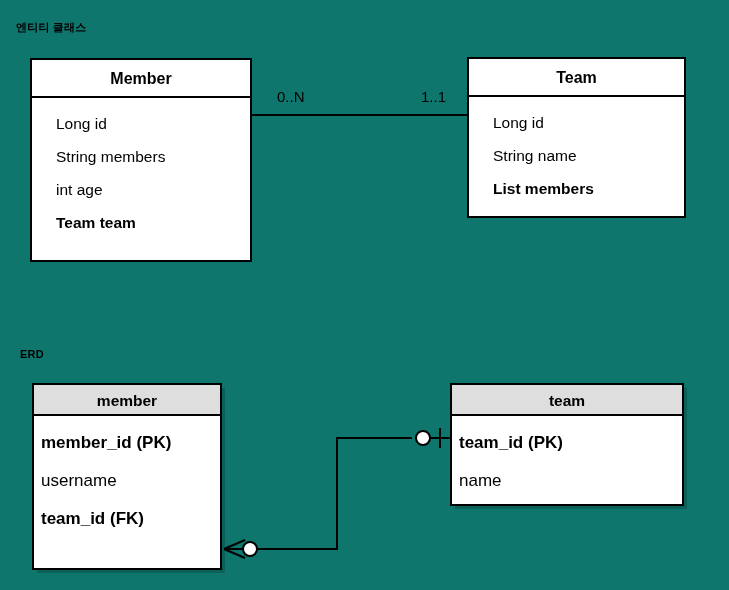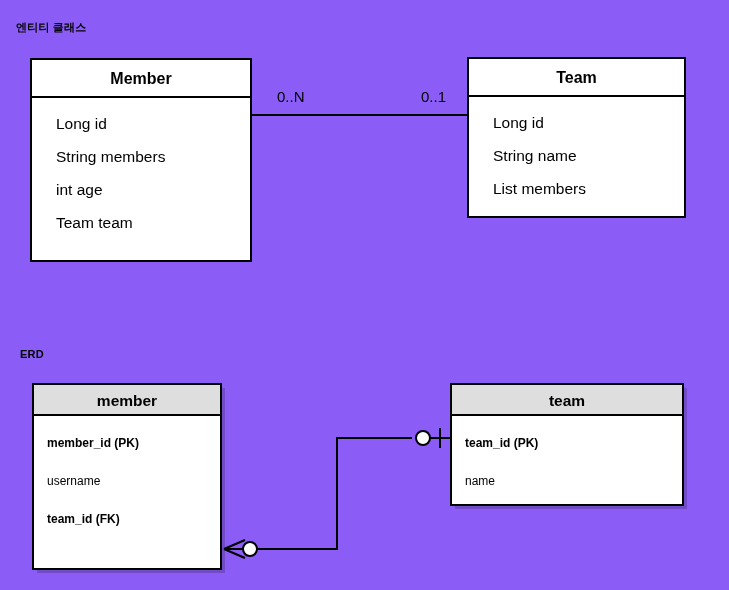--- a/index.html
+++ b/index.html
@@ -8,21 +8,21 @@
     background: #ffffff;
   }
   body {
     font-family: "Liberation Sans", "DejaVu Sans", sans-serif;
     color: #000000;
   }
   #canvas {
     position: relative;
     width: 729px;
     height: 590px;
-    background: #8b5cf6;
+    background: #0f766e;
     overflow: hidden;
   }
 
   
   .section-caption {
     position: absolute;
     font-size: 11px;
     font-weight: bold;
     letter-spacing: 0.2px;
     color: #000000;
@@ -53,21 +53,21 @@
   }
   .uml-attr {
     box-sizing: border-box;
     height: 33px;
     line-height: 33px;
     padding-left: 24px;
     font-size: 15.5px;
     white-space: nowrap;
   }
   .uml-attr.bold {
-    font-weight: normal;
+    font-weight: bold;
   }
 
   
   .erd-box {
     position: absolute;
     box-sizing: border-box;
     border: 2px solid #000000;
     background: #ffffff;
     box-shadow: 4px 4px 0 -1px rgba(0,0,0,0.18);
   }
@@ -83,22 +83,22 @@
     white-space: nowrap;
   }
   .erd-cols {
     box-sizing: border-box;
     padding: 8px 0 8px 0;
   }
   .erd-col {
     box-sizing: border-box;
     height: 38px;
     line-height: 38px;
-    padding-left: 13px;
-    font-size: 12px;
+    padding-left: 7px;
+    font-size: 17px;
     white-space: nowrap;
   }
   .erd-col.bold {
     font-weight: bold;
   }
 
   
   #links {
     position: absolute;
     left: 0;
@@ -146,21 +146,21 @@
   <div class="uml-box" style="left:467px; top:57px; width:219px; height:161px;">
     <div class="uml-title">Team</div>
     <div class="uml-attrs">
       <div class="uml-attr">Long id</div>
       <div class="uml-attr">String name</div>
       <div class="uml-attr bold">List members</div>
     </div>
   </div>
 
   <div class="cardinality" style="left:277px; top:88px;">0..N</div>
-  <div class="cardinality" style="left:421px; top:88px;">0..1</div>
+  <div class="cardinality" style="left:421px; top:88px;">1..1</div>
 
   <div class="section-caption" style="left:20px; top:348px;">ERD</div>
 
   <div class="erd-box" style="left:32px; top:383px; width:190px; height:187px;">
     <div class="erd-title">member</div>
     <div class="erd-cols">
       <div class="erd-col bold">member_id (PK)</div>
       <div class="erd-col">username</div>
       <div class="erd-col bold">team_id (FK)</div>
     </div>

